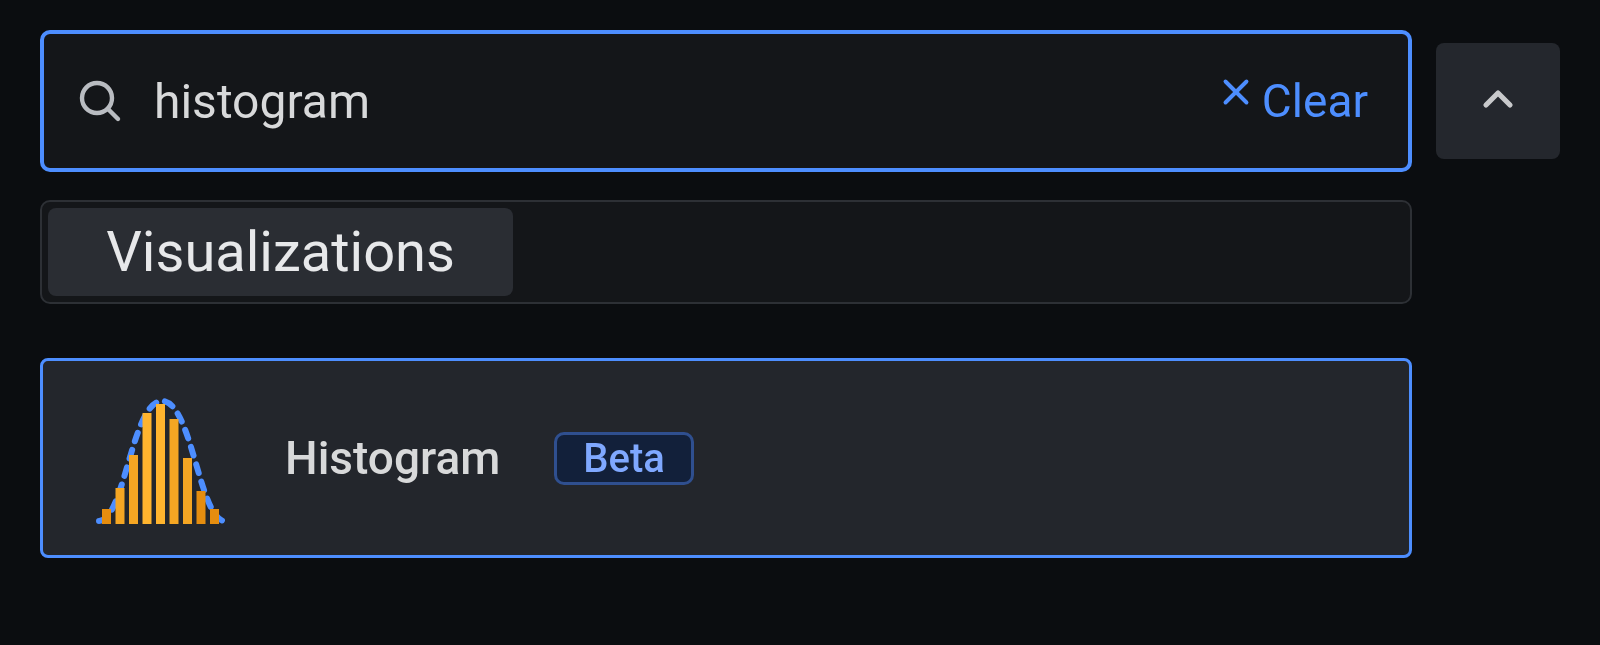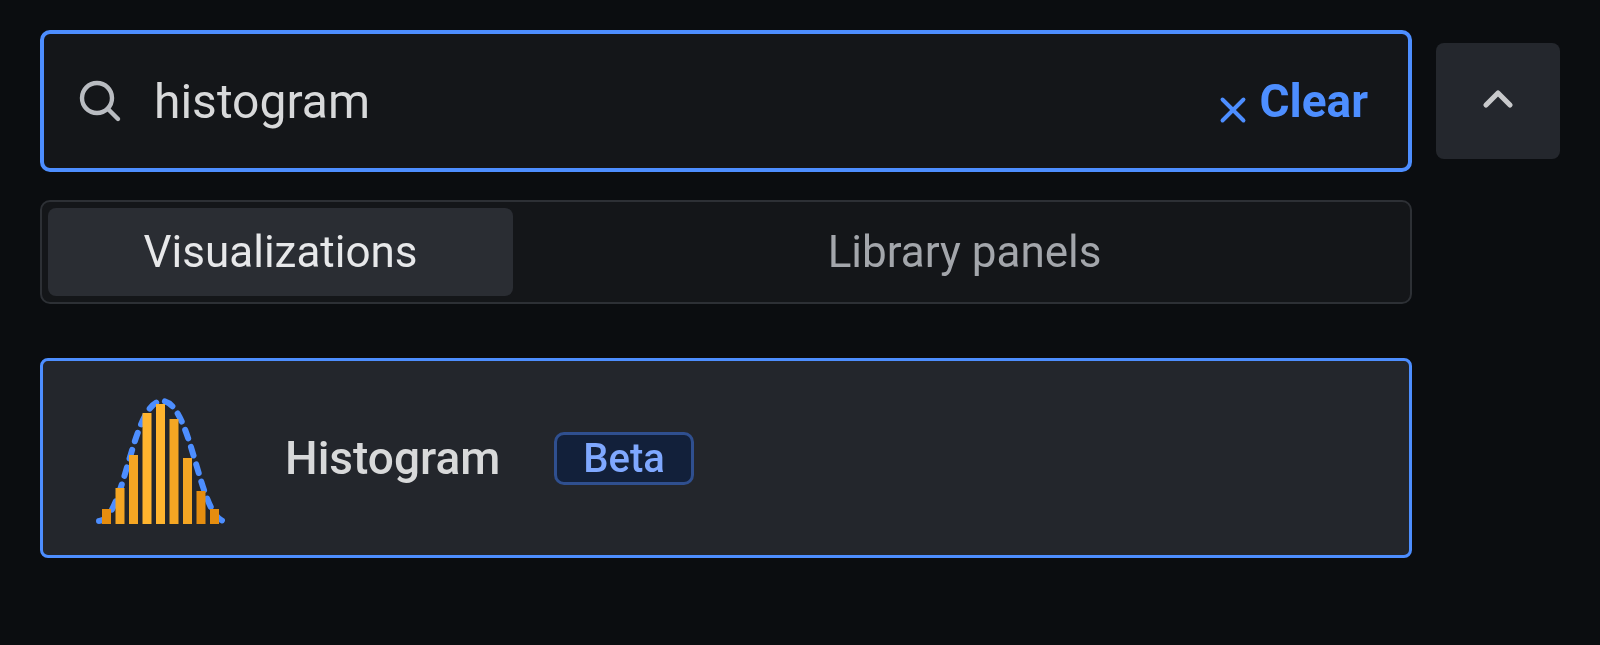--- a/index.html
+++ b/index.html
@@ -52,26 +52,26 @@
     margin-left:28px;
     background:transparent;
     border:none;
     outline:none;
     color:var(--text);
     font-size:48px;
     font-weight:400;
   }
   .clear-btn{
     display:flex;
-    align-items:flex-end;
+    align-items:flex-start;
     gap:8px;
     color:var(--accent);
     cursor:pointer;
     font-size:46px;
-    font-weight:700;
+    font-weight:400;
   }
   .clear-btn svg{display:block;}
   .collapse-btn{
     width:124px;
     height:116px;
     align-self:center;
     background:var(--panel3);
     border-radius:8px;
     display:flex;
     align-items:center;
@@ -89,21 +89,21 @@
     background:var(--panel);
     overflow:hidden;
     width:calc(100% - 148px); 
     height:104px;
   }
   .tab{
     flex:1;
     display:flex;
     align-items:center;
     justify-content:center;
-    font-size:44px;
+    font-size:56px;
     color:var(--text-dim);
     cursor:pointer;
     border-radius:8px;
   }
   .tab.active{
     background:#2a2d33;
     color:#e7e8ea;
     flex:0 0 34%;
     margin:6px;
   }
@@ -176,23 +176,20 @@
         <polyline points="6 15 12 9 18 15"></polyline>
       </svg>
     </span>
   </div>
 </div>
 
 <div class="tabs">
   <div class="tab active">
     <span>Visualizations</span>
   </div>
-  <div class="tab">
-    <span>Library panels</span>
-  </div>
 </div>
 
 <div class="results">
   <div class="result-card">
     <span class="result-icon">
       <svg width="150" height="150" viewBox="0 0 100 100">
 
         <path d="M8 92 C 25 92, 30 12, 50 12 C 70 12, 75 92, 92 92" fill="none" stroke="#4d8eff" stroke-width="4" stroke-dasharray="6 6" stroke-linecap="round"></path>
 
         <rect x="10" y="84" width="6" height="10" fill="#e58d0f"></rect>

